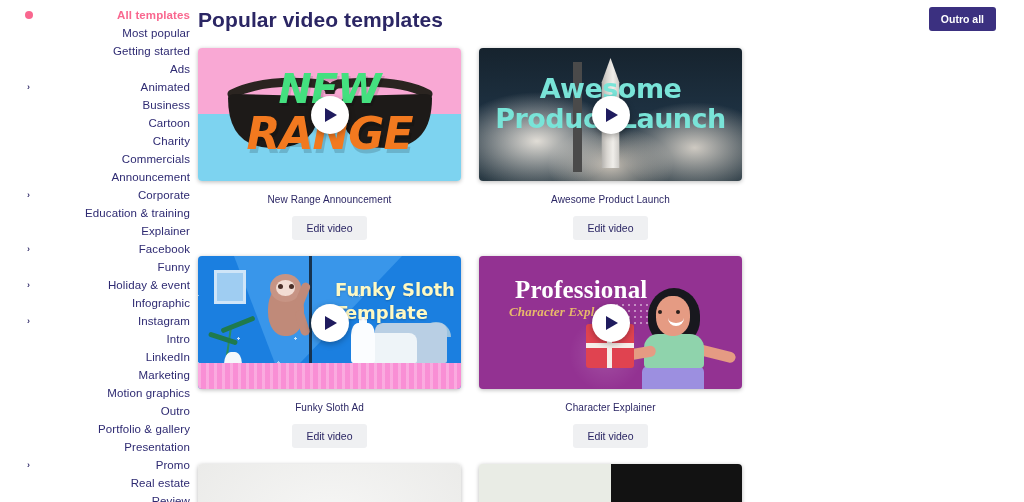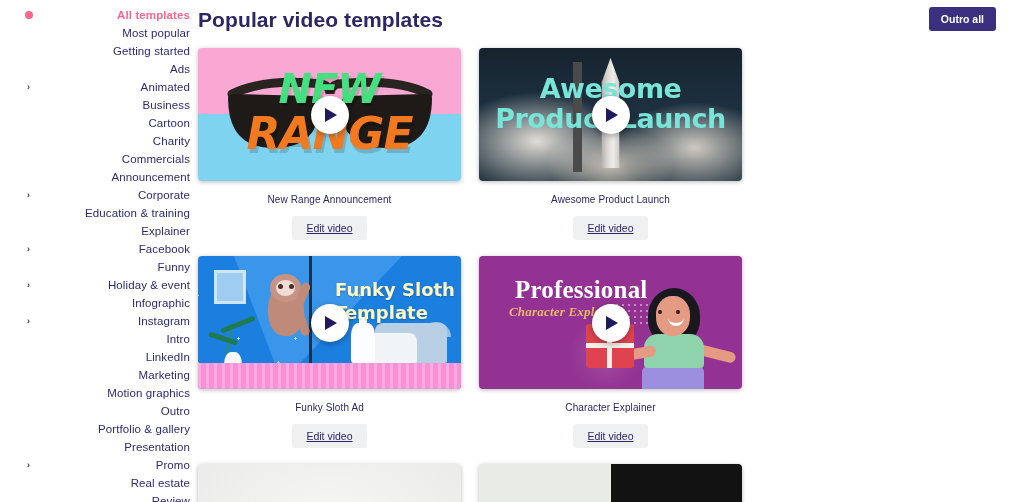--- a/index.html
+++ b/index.html
@@ -74,21 +74,21 @@
   }
   .card-title {
     text-align: center; font-size: 10px; color: #2b2664;
     margin-top: 13px; letter-spacing: .1px;
   }
   .edit-btn-wrap { text-align: center; margin-top: 11px; }
   .edit-btn {
     background: #eff0f2; color: #2b2664;
     border: none; border-radius: 3px;
     font-size: 10.5px; padding: 6px 14px;
-    cursor: pointer; font-family: "Liberation Sans", sans-serif; text-decoration: underline;
+    cursor: pointer; font-family: "Liberation Sans", sans-serif;
   }
 
   
   .play {
     position: absolute; left: 50%; top: 50%;
     transform: translate(-50%,-50%);
     width: 38px; height: 38px; border-radius: 50%;
     background: #ffffff;
     box-shadow: 0 2px 6px rgba(0,0,0,.3);
     display: flex; align-items: center; justify-content: center;

